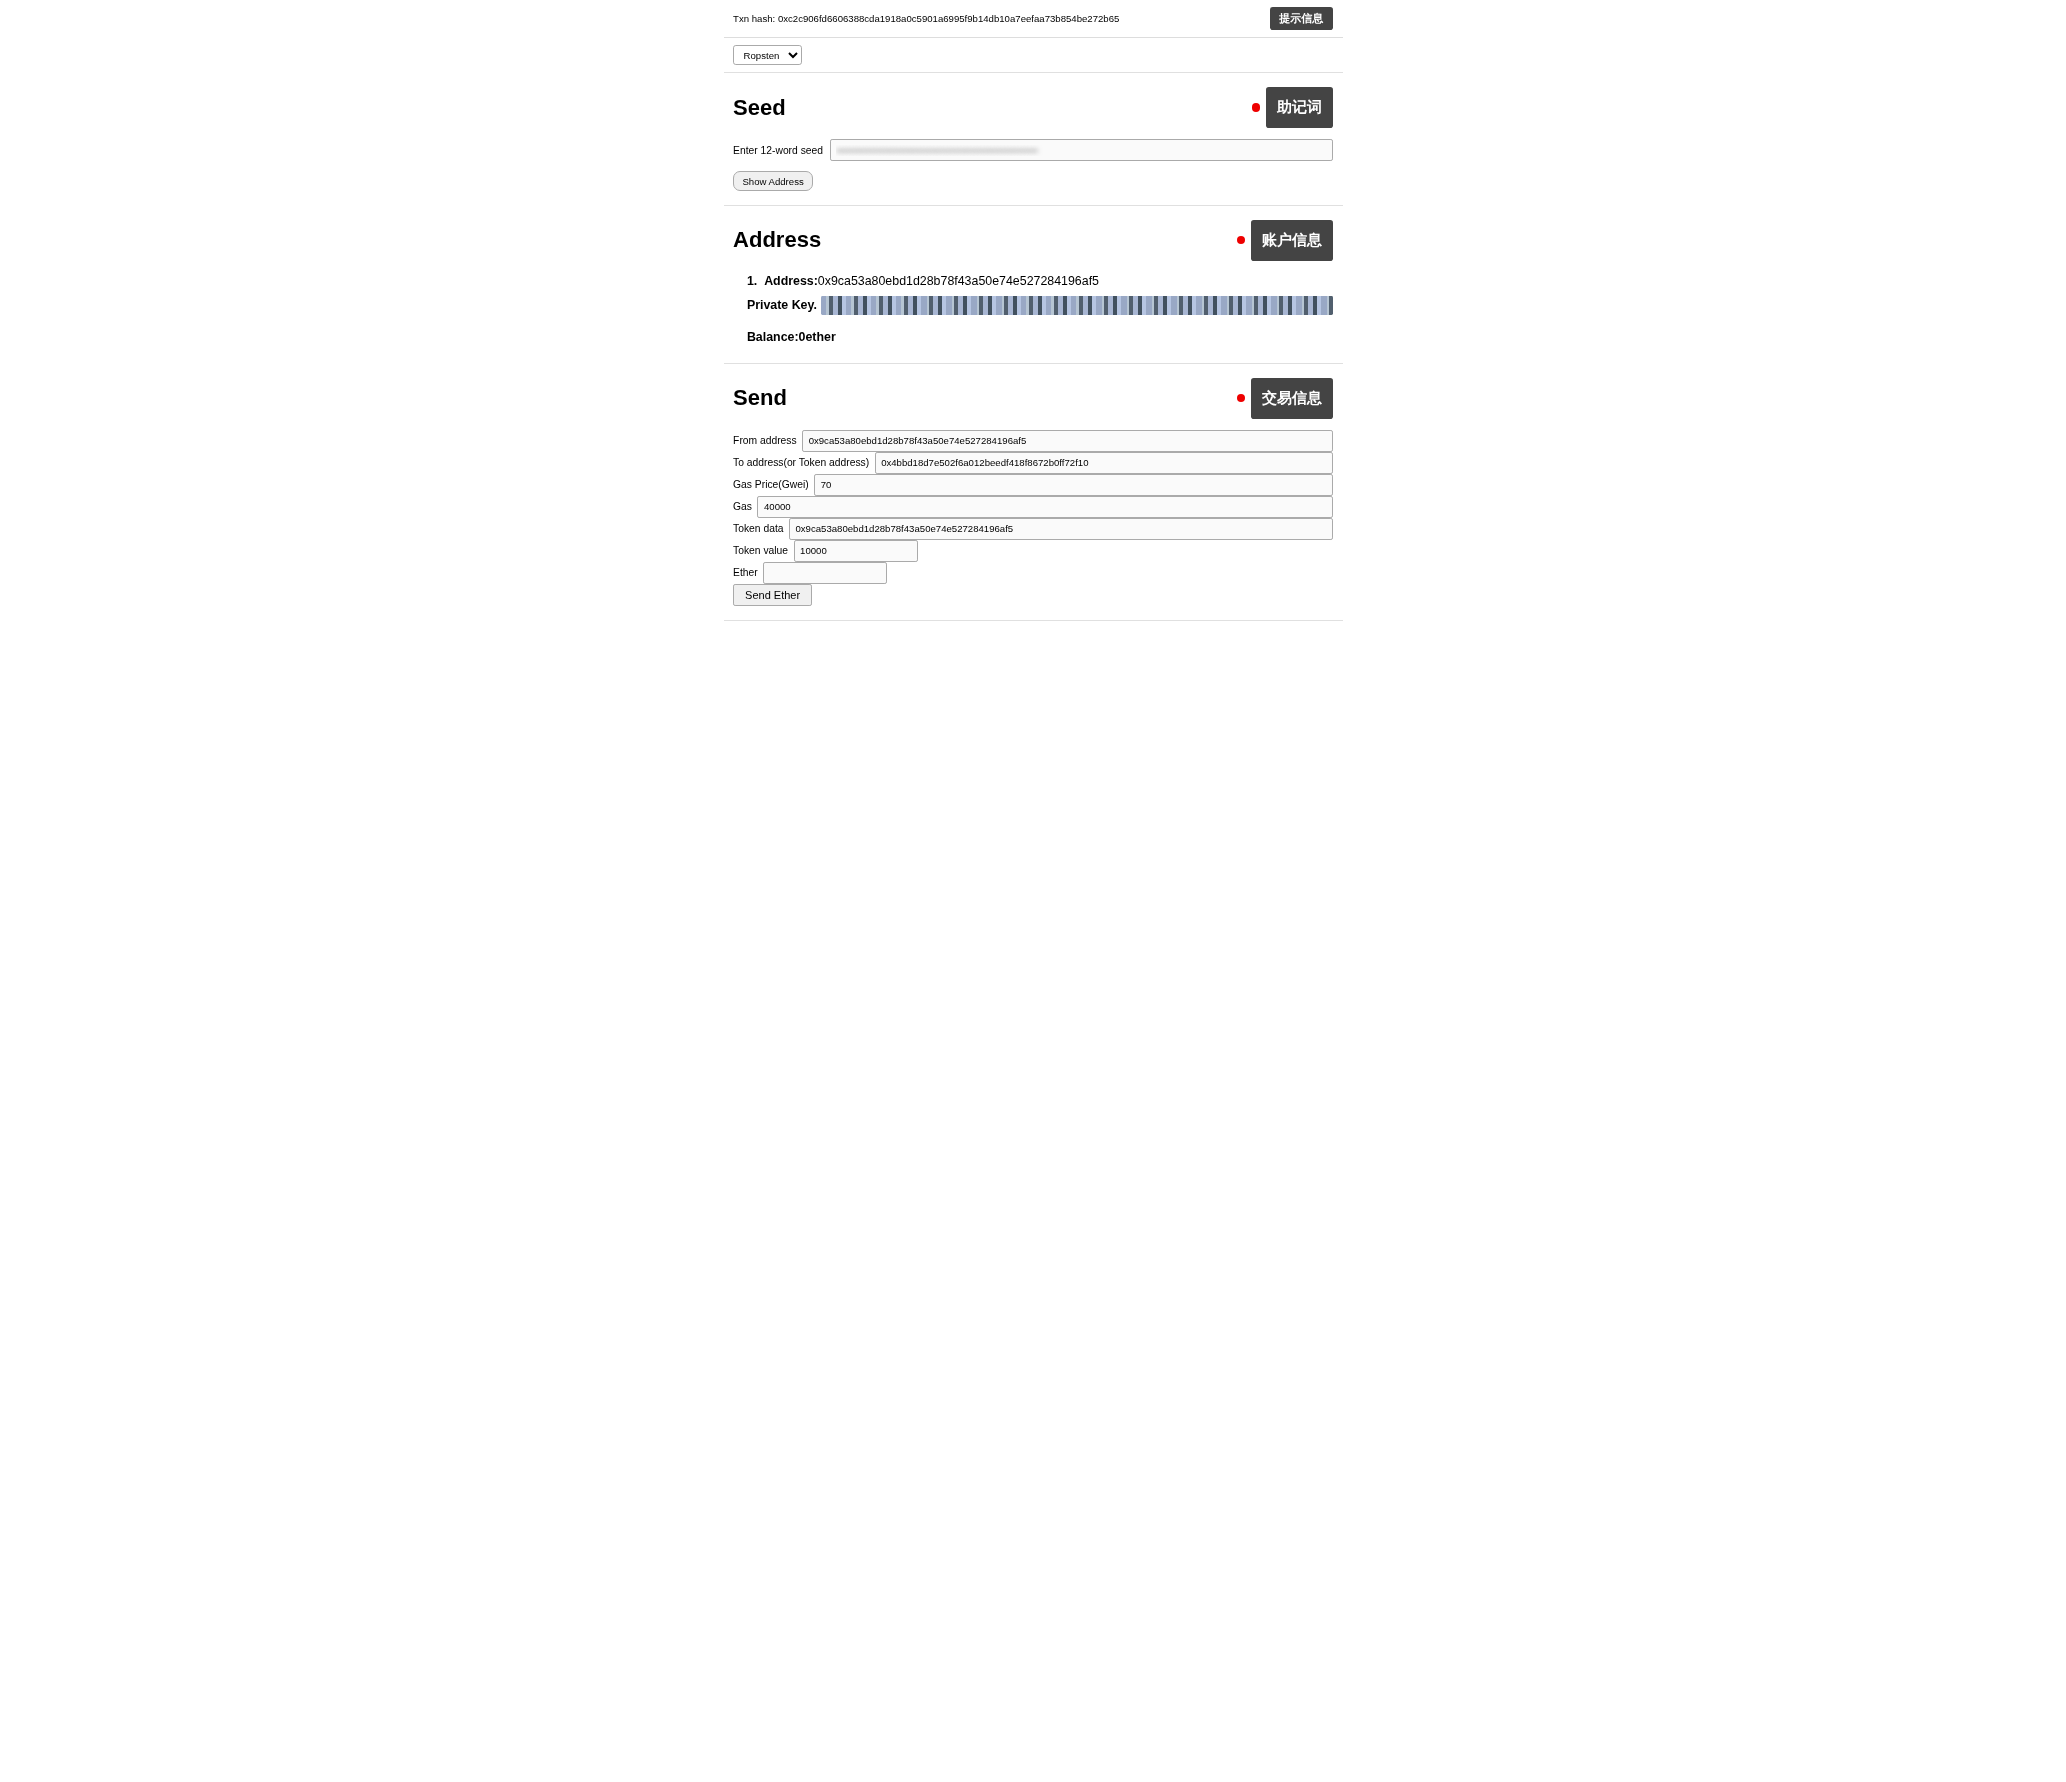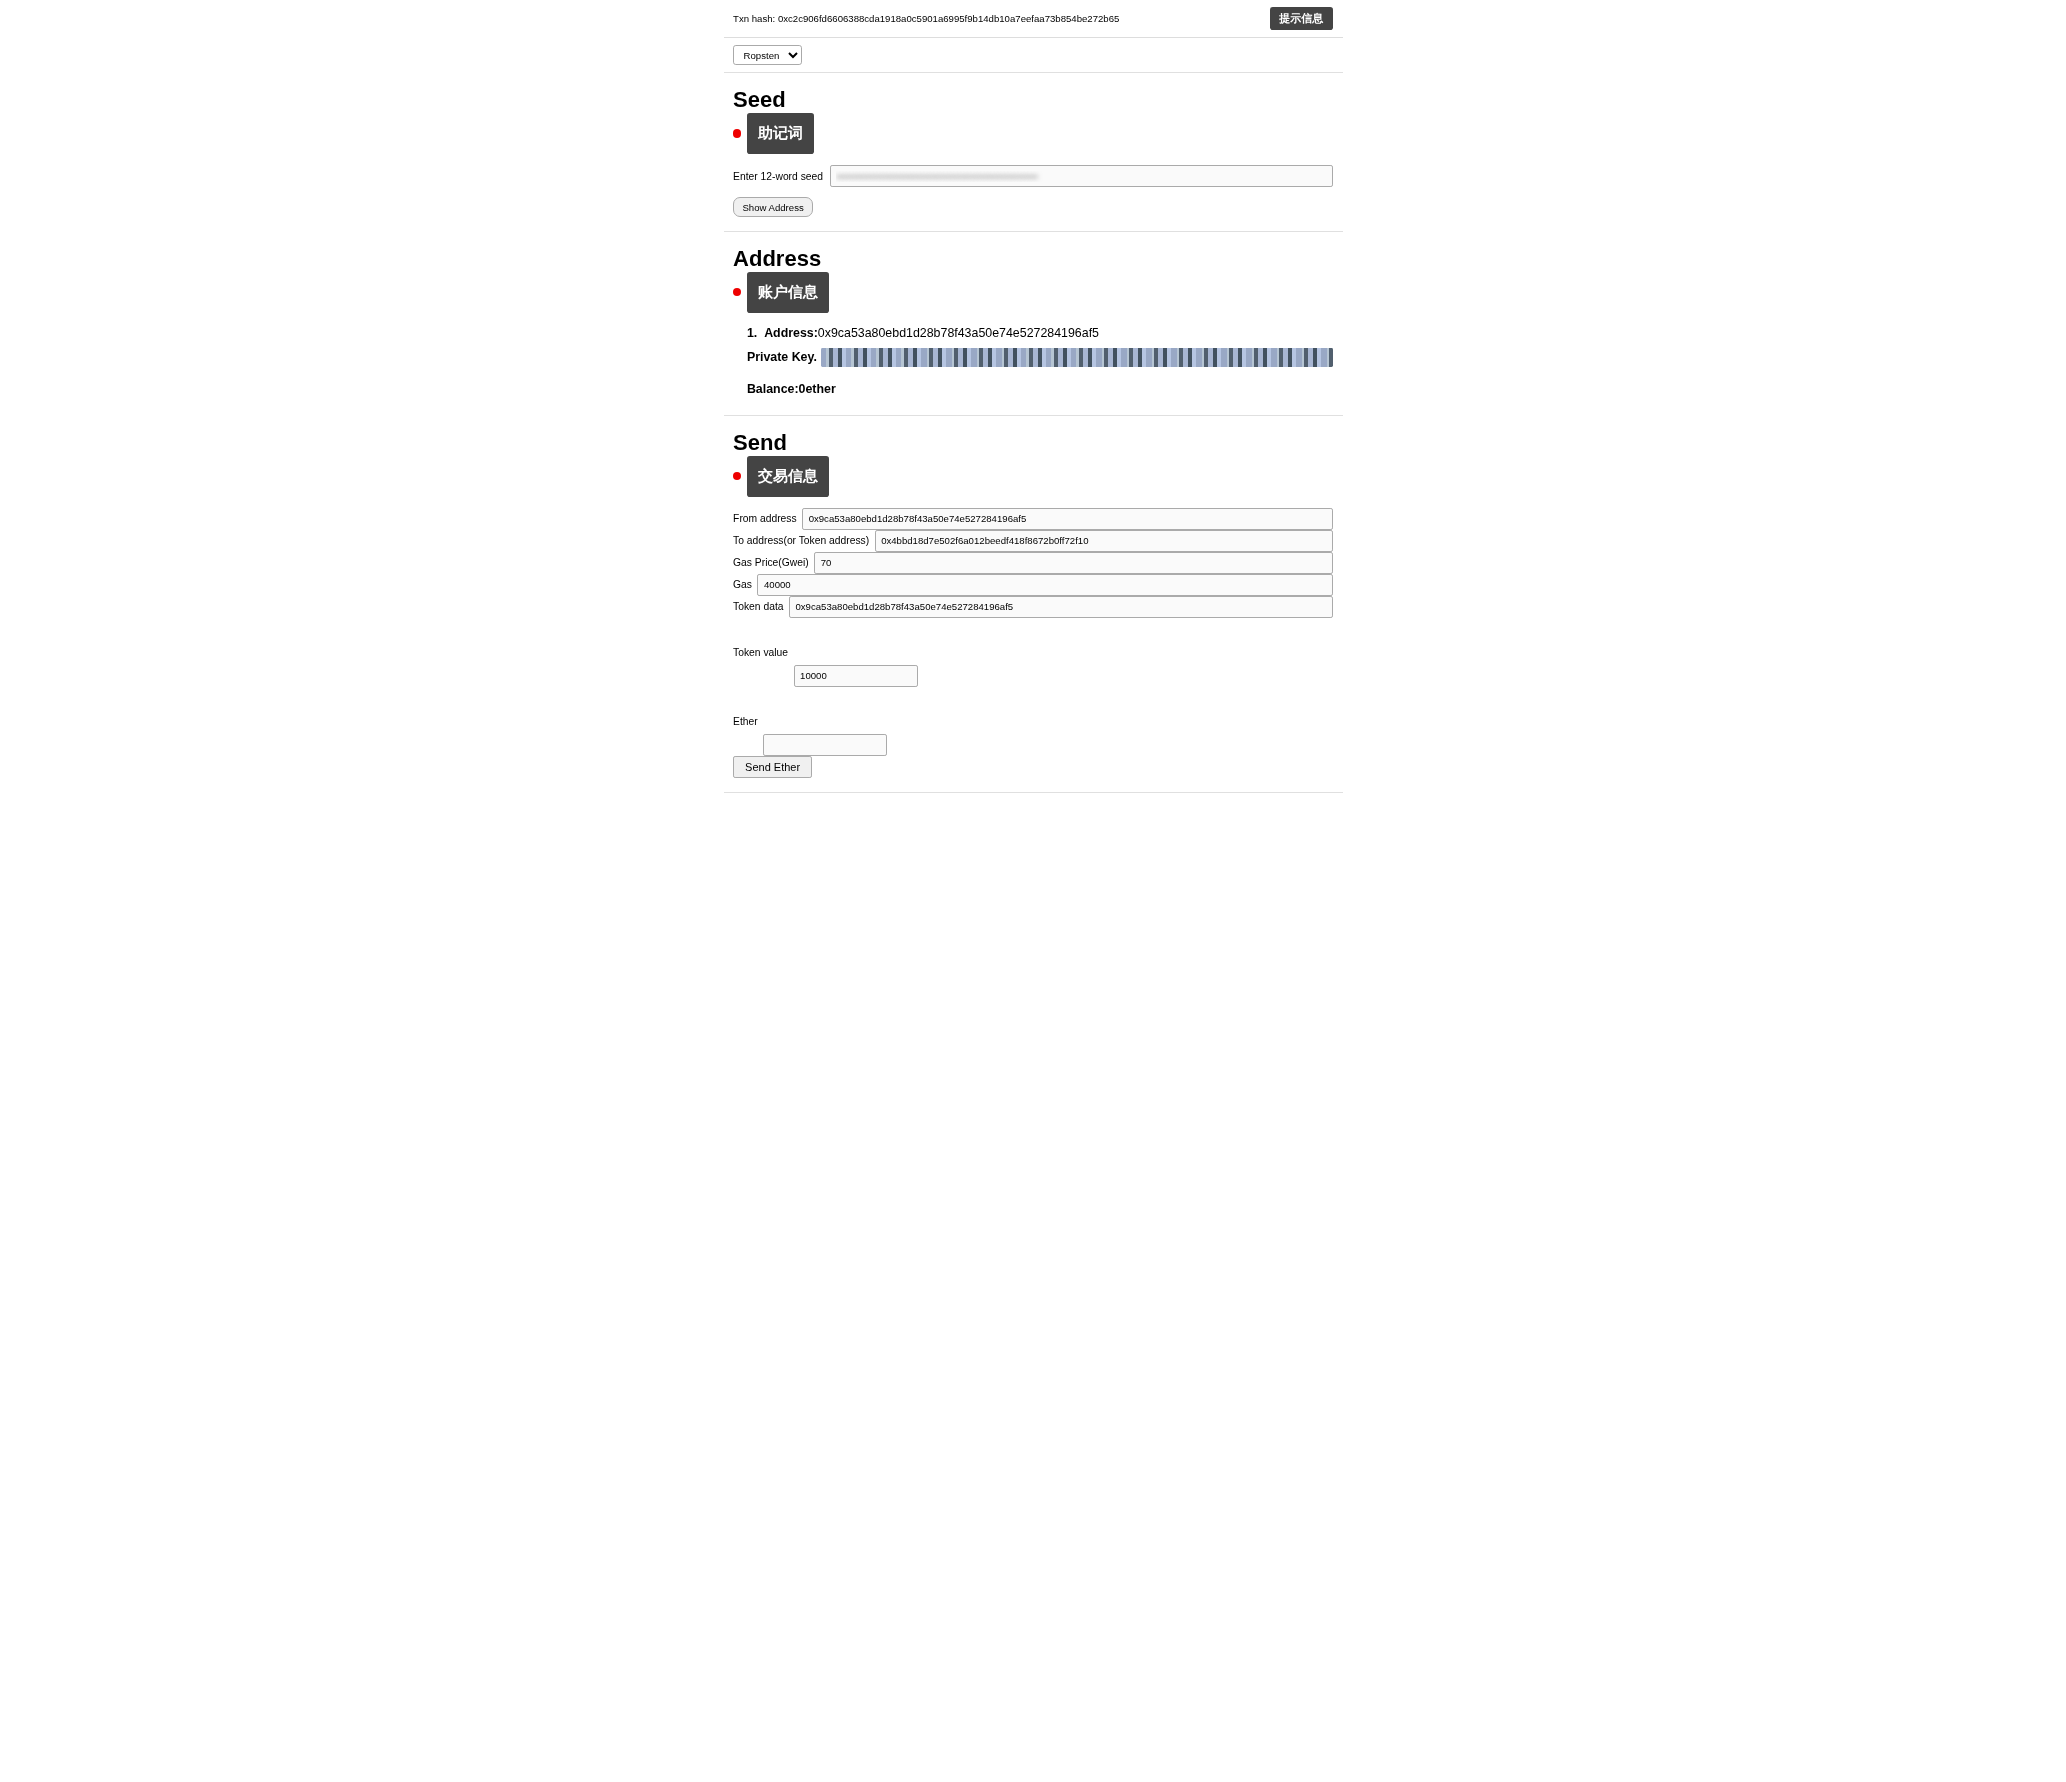--- a/index.html
+++ b/index.html
@@ -59,23 +59,23 @@
     }
 
     .section {
       padding: 13.8px 9.6px;
       border-bottom: 1.4px solid #e0e0e0;
       position: relative;
     }
 
     .section-header {
       display: flex;
+      align-items: center;
       justify-content: space-between;
       margin-bottom: 11px;
-      flex-direction: column;
     }
 
     .section-title {
       font-size: 22px;
       font-weight: bold;
       color: #000;
     }
 
     .section-badge-wrapper {
       display: flex;
@@ -218,21 +218,20 @@
 
     .form-input-short {
       width: 124px;
       padding: 3.4px 5.5px;
       font-size: 9.6px;
       border: 0.7px solid #aaa;
       border-radius: 2.1px;
       background: #fafafa;
       height: 22px;
       color: #000;
-      margin-top: 47px;
     }
 
     .send-btn {
       padding: 4.1px 11px;
       font-size: 11px;
       background: #f0f0f0;
       border: 0.7px solid #aaa;
       border-radius: 2.1px;
       cursor: pointer;
       color: #000;

